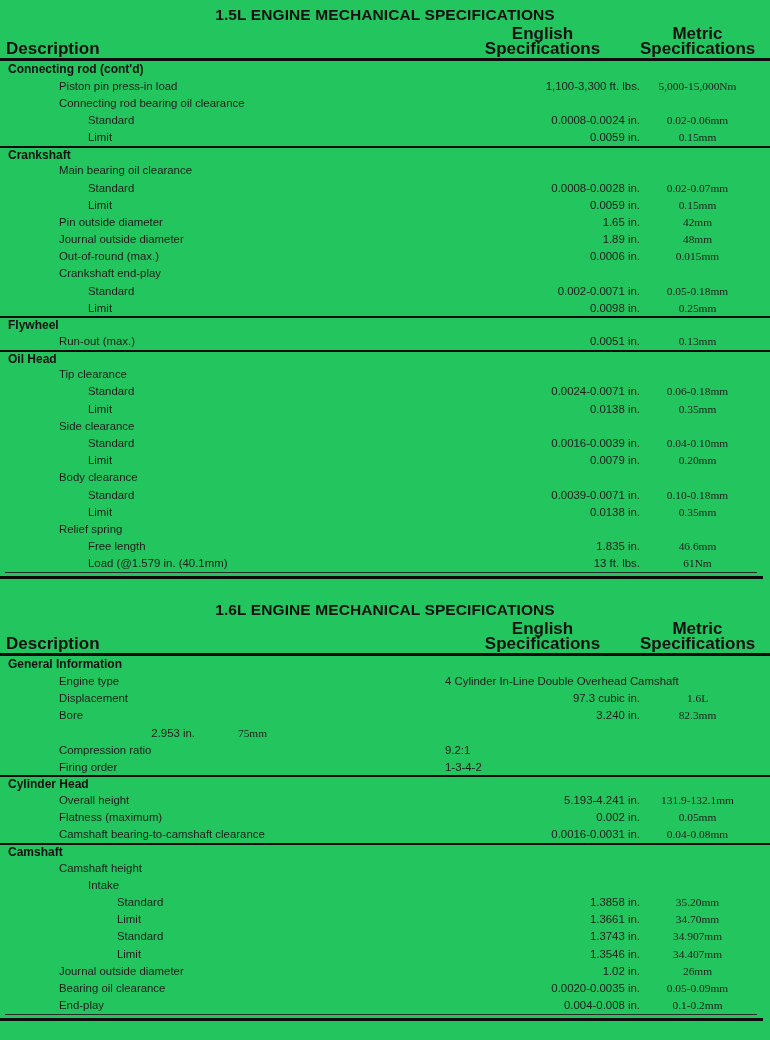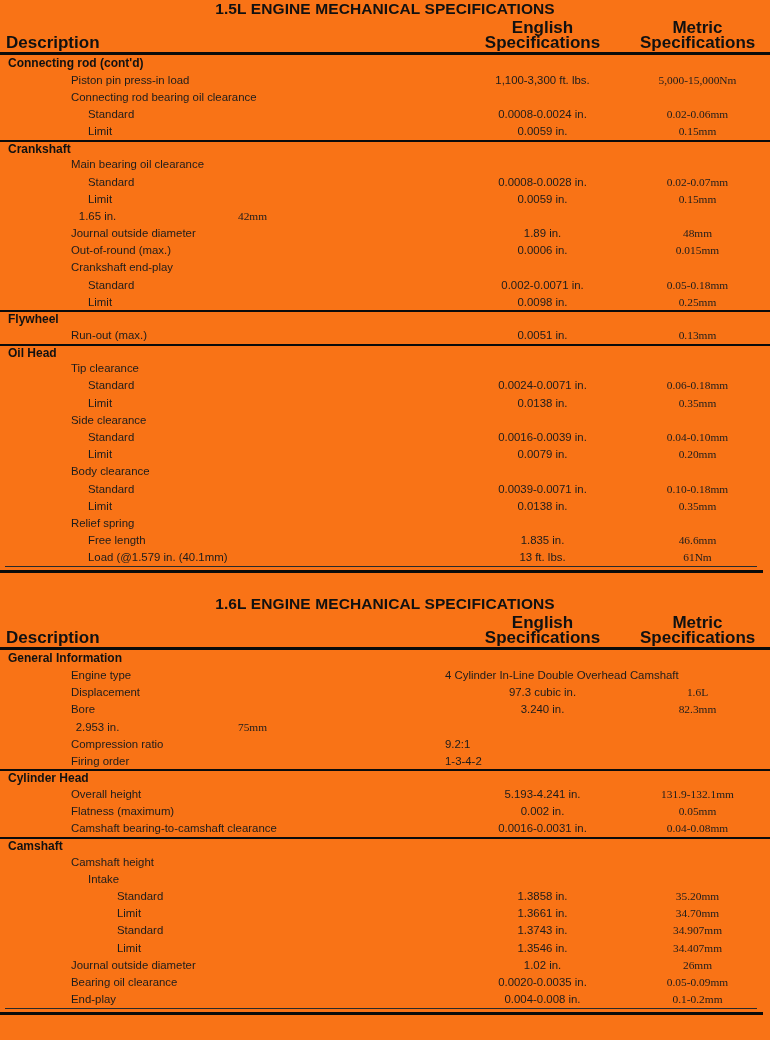--- a/index.html
+++ b/index.html
@@ -1,23 +1,23 @@
 <!DOCTYPE html>
 <html><head>
 <meta charset="utf-8">
 <style>
   html,body { margin:0; padding:0; background:#e8e8e8; }
   .page {
     position:relative;
     width:770px; height:1040px;
-    background:#f97316;
+    background:#22c55e;
     font-family:"Liberation Sans", sans-serif;
     color:#161616;
     box-sizing:border-box;
-    padding-top:0;
+    padding-top:6px;
     overflow:hidden;
   }
   .spec-table { width:100%; }
   .table-title {
     margin:0 0 3px 0;
     text-align:center;
     font-size:15.5px;
     font-weight:700;
     letter-spacing:0.1px;
     color:#111;
@@ -45,24 +45,24 @@
   .tbody .section-row:first-child { border-top:none; }
   .row {
     display:flex; align-items:center;
     height:17.2px;
     box-sizing:border-box;
     padding-right:15px;
     font-size:11.4px;
     color:#1c1c1c;
   }
   .cell-desc { flex:1; white-space:nowrap; overflow:hidden; }
-  .ind-1 { padding-left:59px;margin-left:12px; }
+  .ind-1 { padding-left:59px; }
   .ind-2 { padding-left:88px; }
   .ind-3 { padding-left:117px; }
-  .cell-eng { width:195px; text-align:center; white-space:nowrap; }
+  .cell-eng { width:195px; text-align:right; white-space:nowrap; }
   .cell-met { width:115px; text-align:center; white-space:nowrap;font-family:Liberation Serif, serif; }
   .cell-span { width:310px; white-space:nowrap; }
   .rule-thin  { height:1.3px; background:#2a2a2a; margin:0 13px 3.2px 5px; }
   .rule-thick { height:3px;   background:#0b0b0b; margin:0 7px 0 0; }
   .table-gap { height:22px; }
 </style>
 </head>
 <body>
 
 <div class="page">
@@ -116,20 +116,21 @@
           <span class="cell-desc ind-2">Standard</span>
           <span class="cell-eng">0.0008-0.0028 in.</span>
           <span class="cell-met">0.02-0.07mm</span>
         </div>
         <div class="row">
           <span class="cell-desc ind-2">Limit</span>
           <span class="cell-eng">0.0059 in.</span>
           <span class="cell-met">0.15mm</span>
         </div>
         <div class="row">
+          <span class="cell-desc ind-1">Pin outside diameter</span>
           <span class="cell-eng">1.65 in.</span>
           <span class="cell-met">42mm</span>
         </div>
         <div class="row">
           <span class="cell-desc ind-1">Journal outside diameter</span>
           <span class="cell-eng">1.89 in.</span>
           <span class="cell-met">48mm</span>
         </div>
         <div class="row">
           <span class="cell-desc ind-1">Out-of-round (max.)</span>

